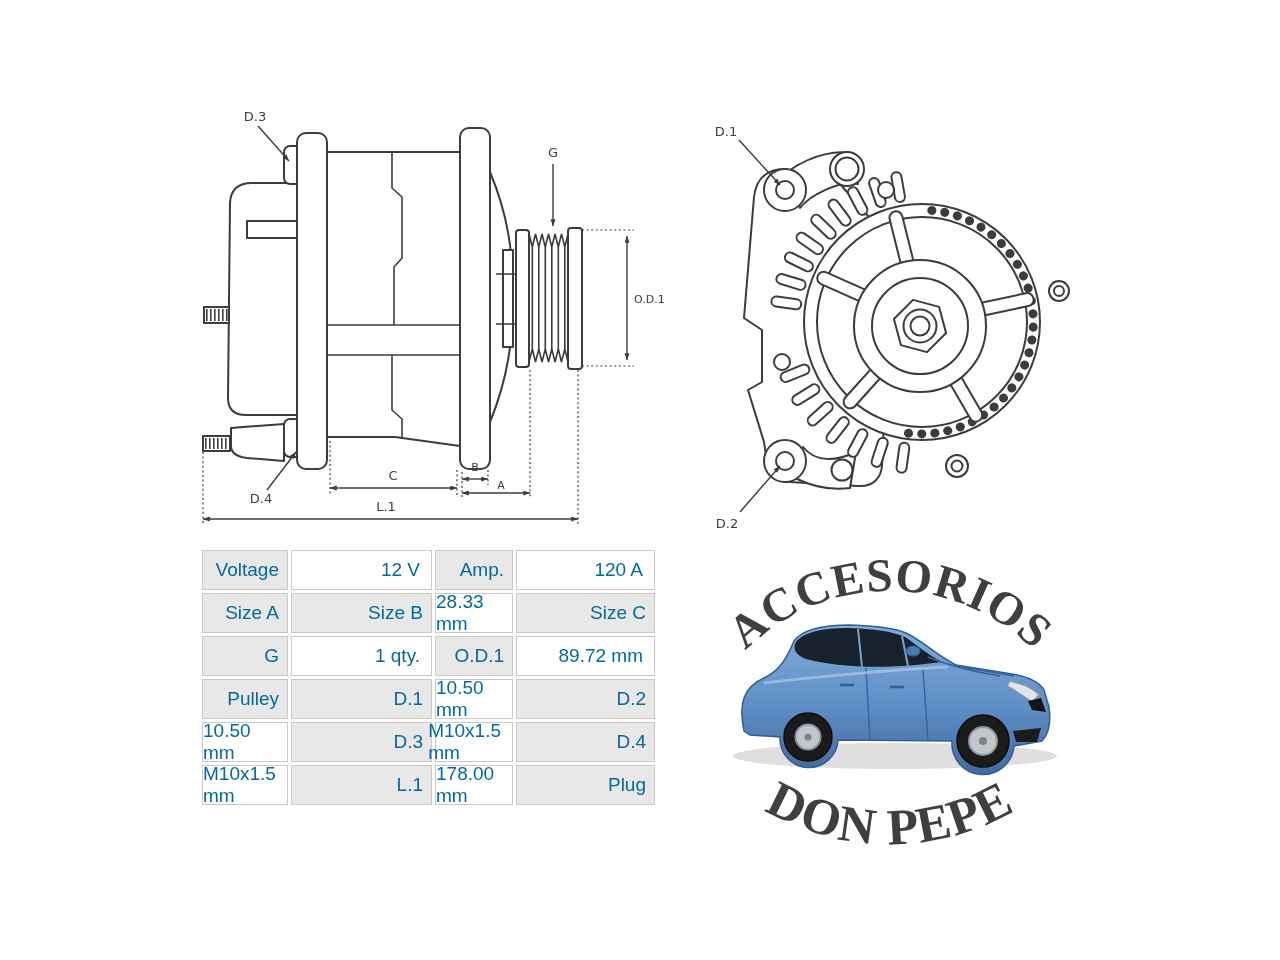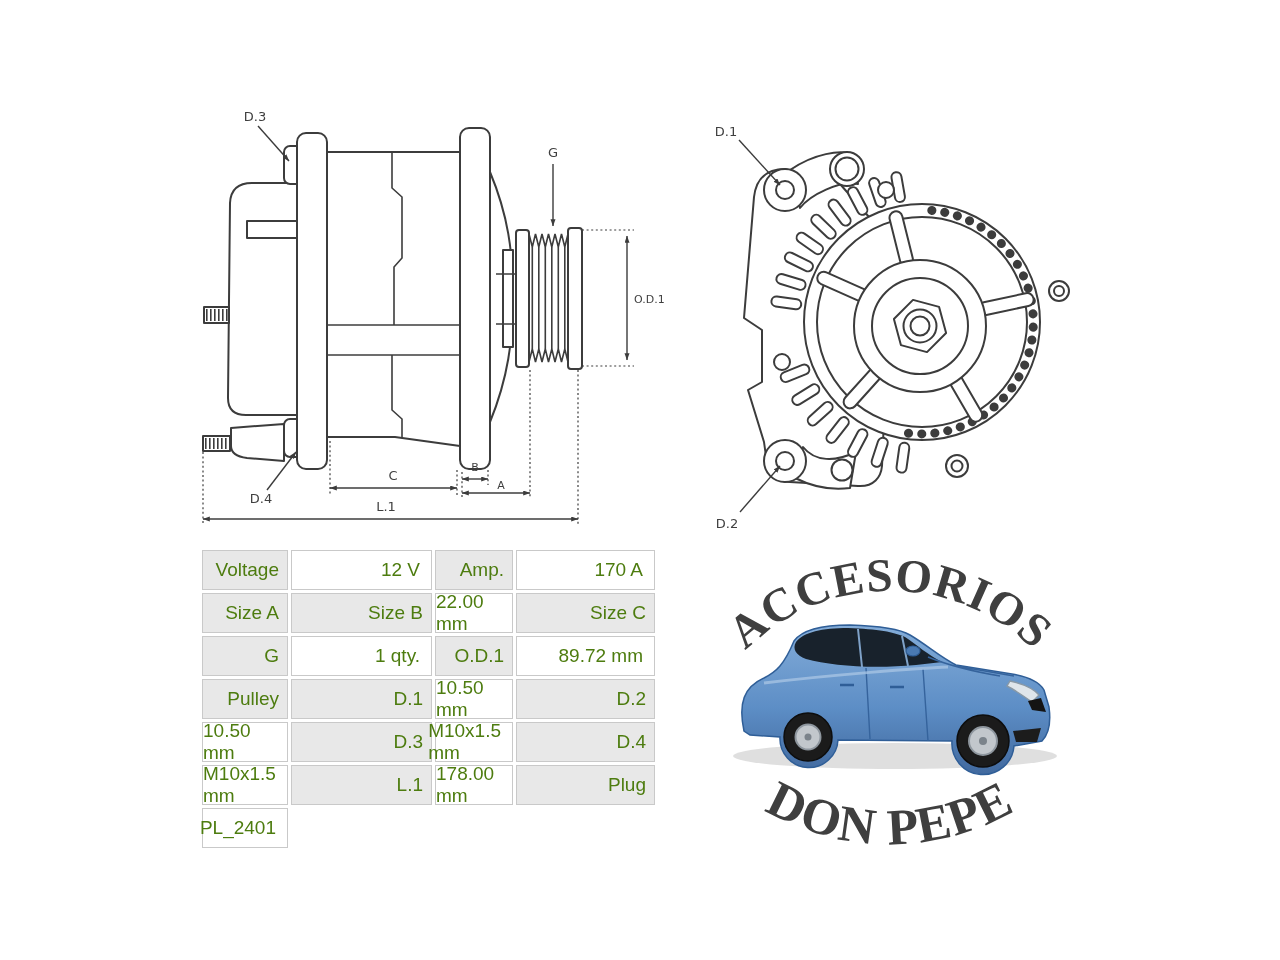--- a/index.html
+++ b/index.html
@@ -11,21 +11,21 @@
   .fw{stroke:#3c3c3c;stroke-width:2;fill:#ffffff;stroke-linejoin:round;}
   .thin{stroke:#3c3c3c;stroke-width:1.6;fill:none;}
   .dot{stroke:#3c3c3c;stroke-width:1.2;fill:none;stroke-dasharray:2 2.6;}
   .dimline{stroke:#3c3c3c;stroke-width:1.4;fill:none;}
   svg text{font-family:"DejaVu Sans",sans-serif;fill:#3f3f3f;}
   .dim{font-size:13px;}
   .dim-sm{font-size:11px;}
   
   #spec{position:absolute;left:202px;top:550px;display:grid;
         grid-template-columns:86px 141px 78px 139px;grid-auto-rows:40px;gap:3px;
-        font-size:19px;color:#4d7c0f;}
+        font-size:19px;color:#0369a1;}
   #spec>div{border:1px solid #c9c9c9;background:#ffffff;box-sizing:border-box;
         display:flex;align-items:center;justify-content:flex-end;padding-right:11px;}
   #spec>div.lc{background:#e8e8e8;padding-right:8px;}
   
   .brand{font-family:"Liberation Serif",serif;font-weight:bold;letter-spacing:1px;}
 </style>
 </head>
 <body>
 
 <div id="stage">
@@ -186,25 +186,25 @@
     <g>
       <text class="dim" x="727" y="528" text-anchor="middle">D.2</text>
       <path class="dimline" d="M740,512 L780,466" marker-end="url(#arrB)"></path>
     </g>
   </svg>
 
   <div id="spec">
     <div class="lc">Voltage</div>
     <div>12 V</div>
     <div class="lc">Amp.</div>
-    <div>170 A</div>
+    <div>120 A</div>
 
     <div class="lc">Size A</div>
     <div class="lc">Size B</div>
-    <div>22.00 mm</div>
+    <div>28.33 mm</div>
 
     <div class="lc">Size C</div>
     <div class="lc">G</div>
     <div>1 qty.</div>
 
     <div class="lc">O.D.1</div>
     <div>89.72 mm</div>
     <div class="lc">Pulley</div>
 
     <div class="lc">D.1</div>
@@ -213,21 +213,20 @@
     <div>10.50 mm</div>
 
     <div class="lc">D.3</div>
     <div>M10x1.5 mm</div>
     <div class="lc">D.4</div>
     <div>M10x1.5 mm</div>
 
     <div class="lc">L.1</div>
     <div>178.00 mm</div>
     <div class="lc">Plug</div>
-    <div>PL_2401</div>
   </div>
 
   <svg class="abs" style="left:680px;top:535px;width:420px;height:330px" viewBox="0 0 420 330">
     <defs>
       <path id="bArcTop" d="M 24,176 A 204,204 0 0 1 396,176"></path>
       <path id="bArcBot" d="M 32,234 A 248,248 0 0 0 388,234"></path>
       <linearGradient id="carGrad" x1="0" y1="0" x2="0" y2="1">
         <stop offset="0" stop-color="#84add9"></stop>
         <stop offset="0.55" stop-color="#5d8ec6"></stop>
         <stop offset="1" stop-color="#41699e"></stop>

